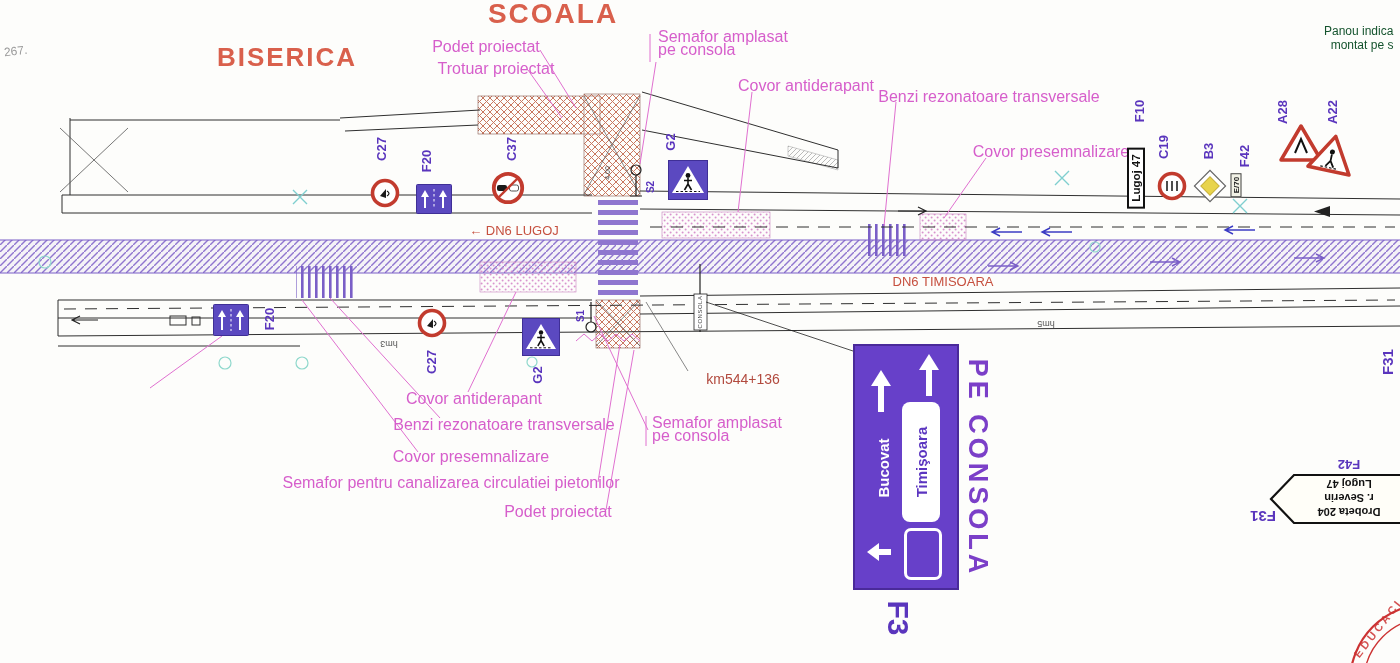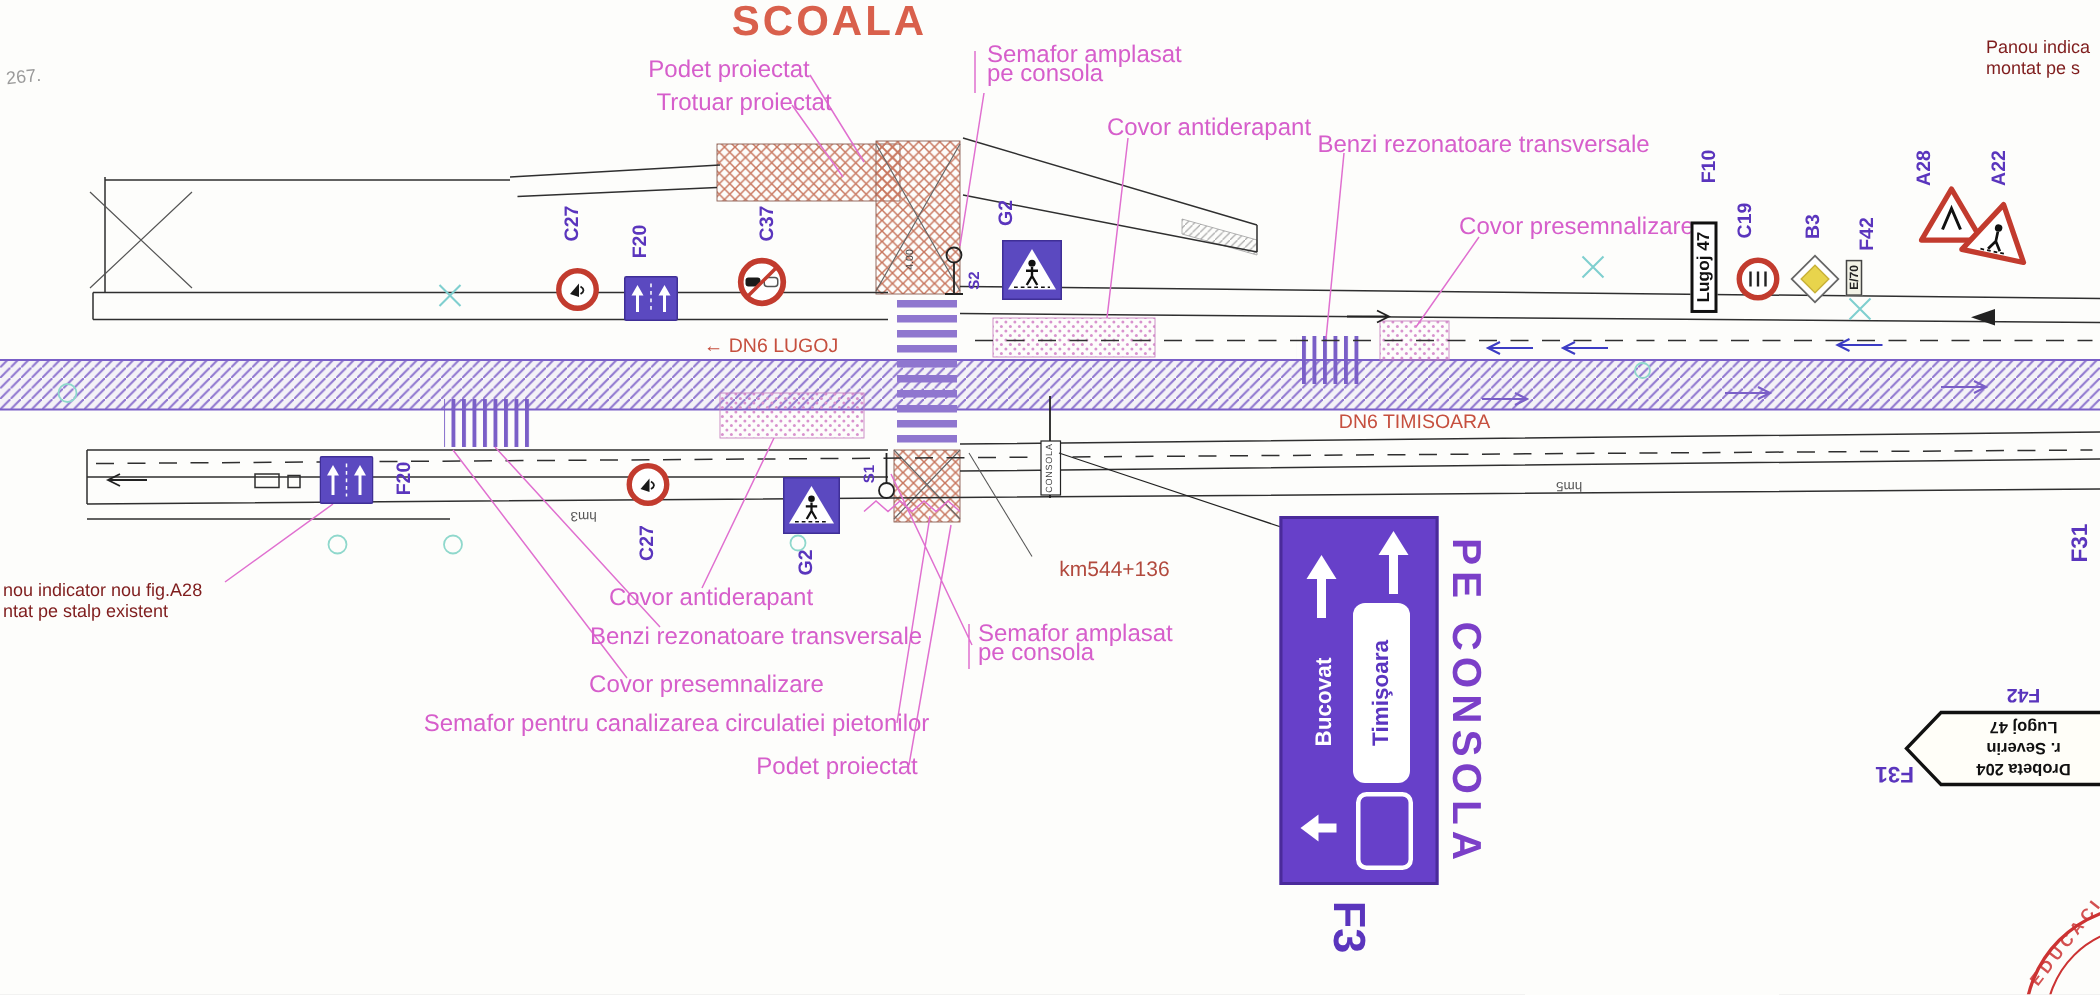--- a/index.html
+++ b/index.html
@@ -5,21 +5,21 @@
   html,body{margin:0;padding:0;background:#e9e9e9;}
   #stage{position:relative;width:1400px;height:663px;background:#fdfdfb;overflow:hidden;
          font-family:"Liberation Sans",sans-serif;}
   #stage svg{display:block;}
   .c{position:absolute;transform:translate(-50%,-50%) rotate(var(--r,0deg));white-space:nowrap;}
   .l{position:absolute;white-space:nowrap;}
   .pink{color:#d65ecb;font-size:16px;}
   .title{color:#d9604c;font-weight:600;letter-spacing:2px;}
   .redlbl{color:#c6503f;font-size:13px;margin-left:32px;}
   .code{color:#5a35bd;font-weight:bold;font-size:13px;}
-  .navy{color:#7f1d1d;font-size:12px;line-height:14px;}
+  .navy{color:#14532d;font-size:12px;line-height:14px;text-align:right;}
   .sign{position:absolute;}
   .pill-text{font-weight:bold;font-size:15px;color:#5b35c0;}
   .note-line{display:block;}
 </style>
 </head>
 <body>
 
 <div id="stage">
 
   <svg width="1400" height="663" viewBox="0 0 1400 663" style="position:absolute;left:0;top:0">
@@ -126,20 +126,21 @@
       <path d="M576,341 L584,334 L592,341 L600,334 L608,341 L616,334 L624,341 L632,334 L640,341"></path>
     </g>
 
     <g stroke="#cc3333" fill="none">
       <circle cx="1428" cy="682" r="78" stroke-width="2.2"></circle>
       <circle cx="1428" cy="682" r="64" stroke-width="1.4"></circle>
     </g>
   </svg>
 
   <div class="c title" style="left:553px;top:14px;font-size:28px">SCOALA</div>
+  <div class="c title" style="left:287px;top:57px;font-size:26px">BISERICA</div>
 
   <div class="c pink" style="left:486px;top:47px">Podet proiectat</div>
   <div class="c pink" style="left:496px;top:69px">Trotuar proiectat</div>
   <div class="l pink" style="left:658px;top:30px;line-height:13px">
     <span class="note-line">Semafor amplasat</span>
     <span class="note-line">pe consola</span>
   </div>
   <div class="c pink" style="left:806px;top:86px">Covor antiderapant</div>
   <div class="c pink" style="left:989px;top:97px">Benzi rezonatoare transversale</div>
   <div class="c pink" style="left:1051px;top:152px">Covor presemnalizare</div>
@@ -154,24 +155,20 @@
   <div class="c pink" style="left:558px;top:512px">Podet proiectat</div>
 
   <div class="c redlbl" style="left:482px;top:230px">← DN6 LUGOJ</div>
   <div class="c redlbl" style="left:911px;top:281px">DN6 TIMISOARA</div>
   <div class="c" style="left:743px;top:379px;color:#b24a3e;font-size:14px">km544+136</div>
   <div class="c" style="left:389px;top:344px;--r:180deg;font-size:9px;color:#555">hm3</div>
   <div class="c" style="left:1046px;top:324px;--r:180deg;font-size:9px;color:#555">hm5</div>
   <div class="c" style="left:700px;top:312px;--r:-90deg;font-size:6px;color:#444;letter-spacing:.5px">CONSOLA</div>
   <div class="c" style="left:607px;top:173px;--r:-90deg;font-size:7px;color:#444">4.00</div>
 
-  <div class="l navy" style="left:2px;top:386px">
-    <span class="note-line">nou indicator nou fig.A28</span>
-    <span class="note-line">ntat pe stalp existent</span>
-  </div>
   <div class="l navy" style="left:1324px;top:24px">
     <span class="note-line">Panou indica</span>
     <span class="note-line">montat pe s</span>
   </div>
 
   <div class="c code" style="left:381px;top:149px;--r:-90deg">C27</div>
   <div class="c code" style="left:426px;top:161px;--r:-90deg">F20</div>
   <div class="c code" style="left:511px;top:149px;--r:-90deg">C37</div>
   <div class="c code" style="left:670px;top:142px;--r:-90deg">G2</div>
   <div class="c code" style="left:650px;top:187px;--r:-90deg;font-size:10px">S2</div>

